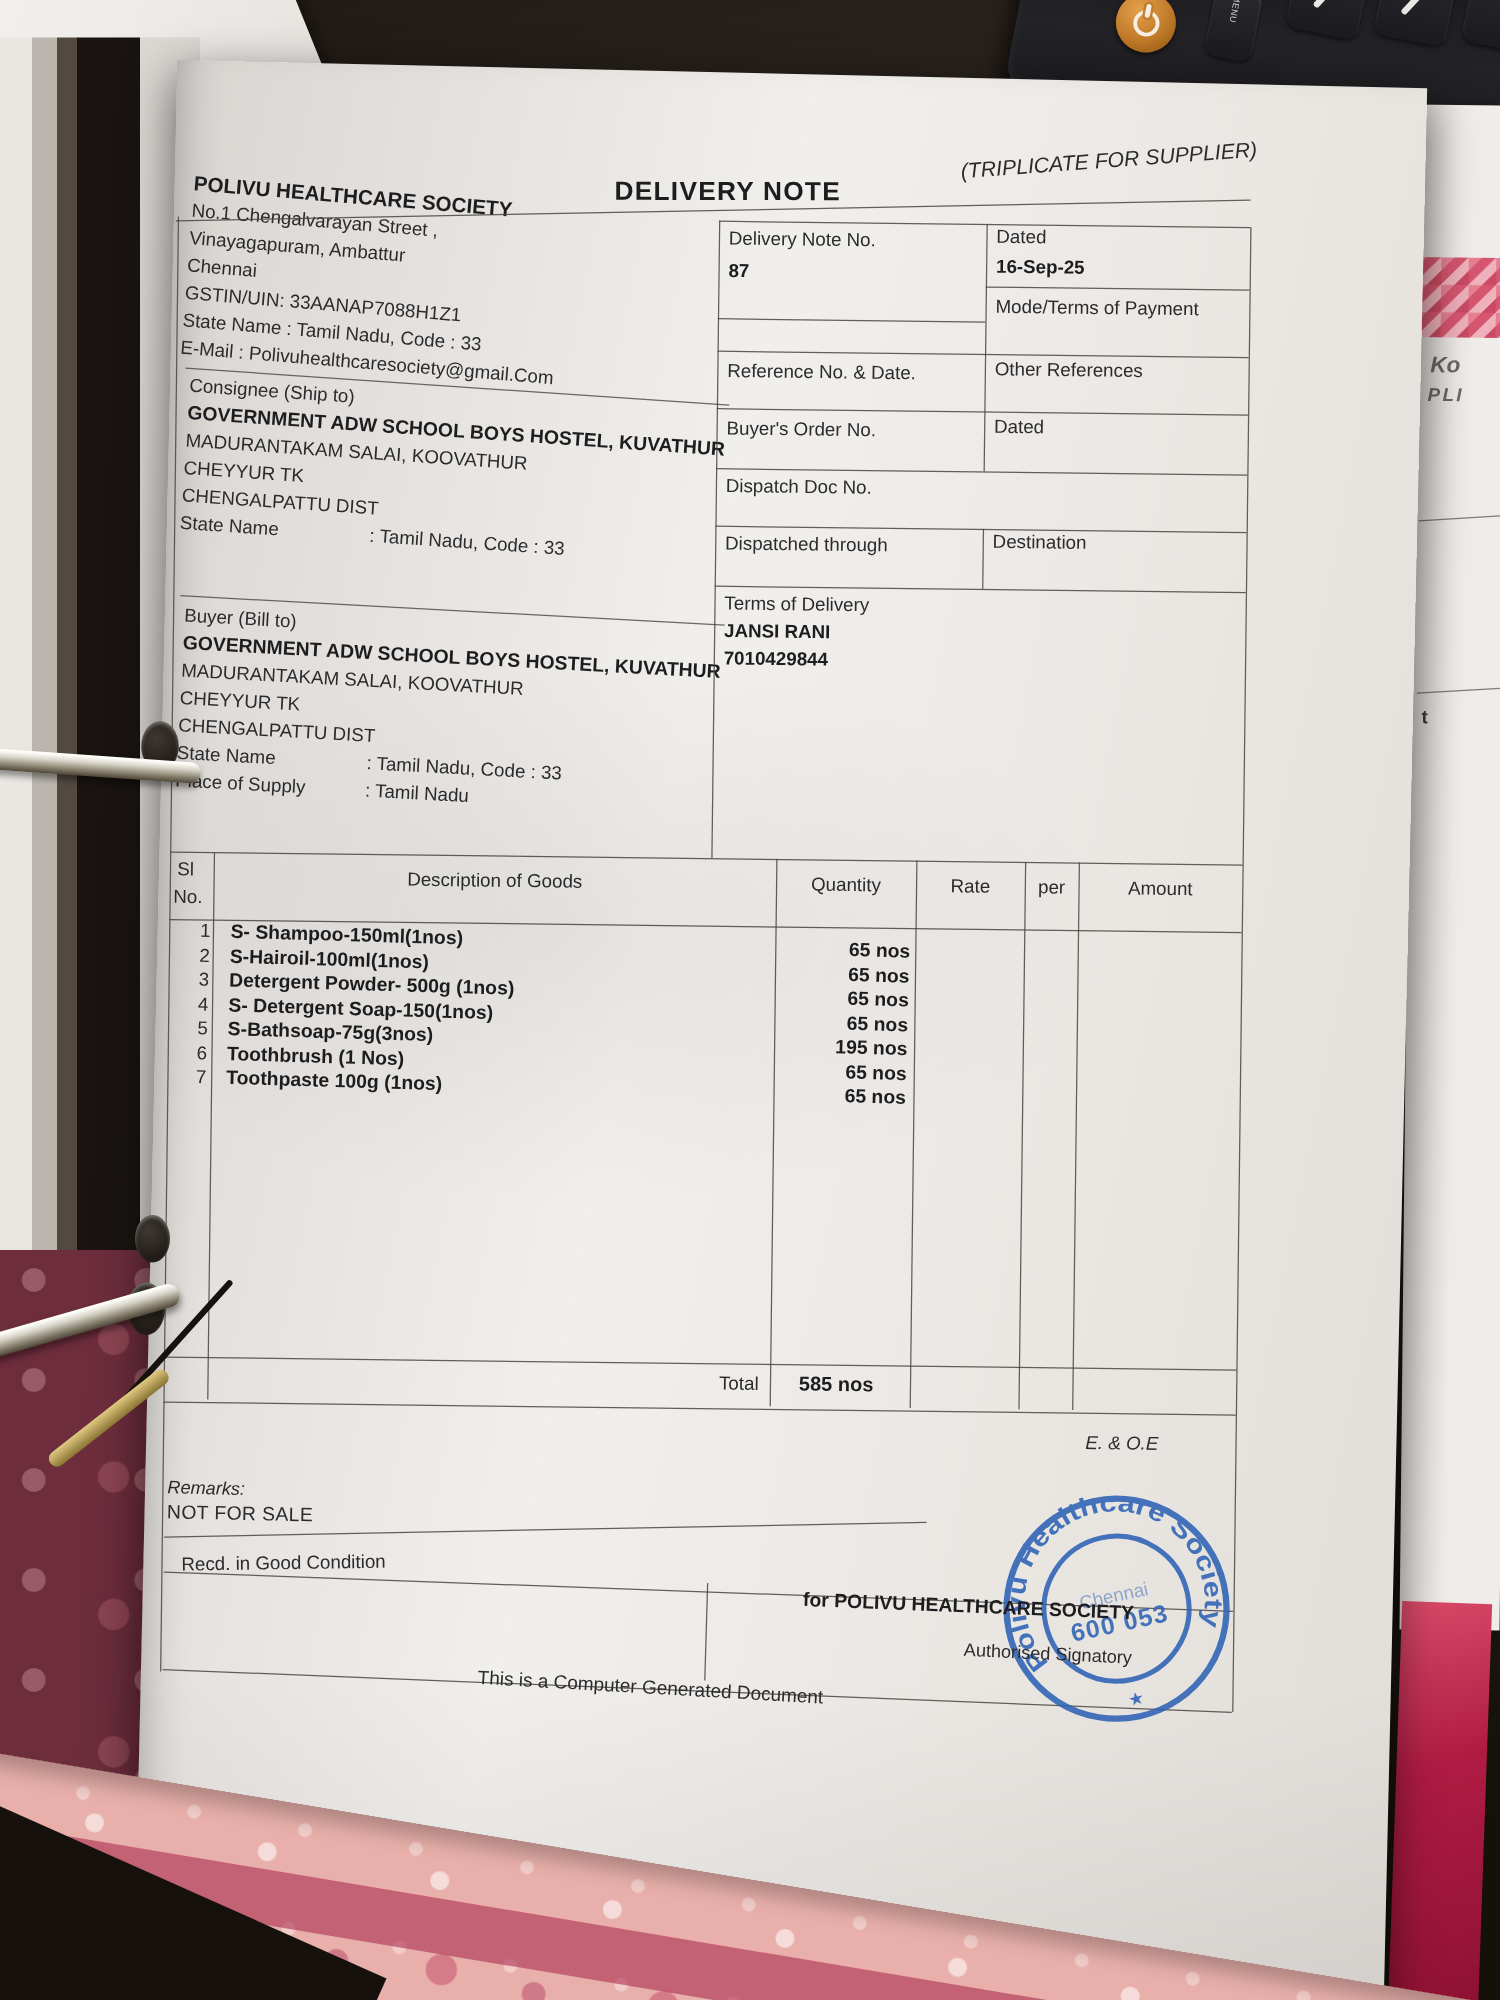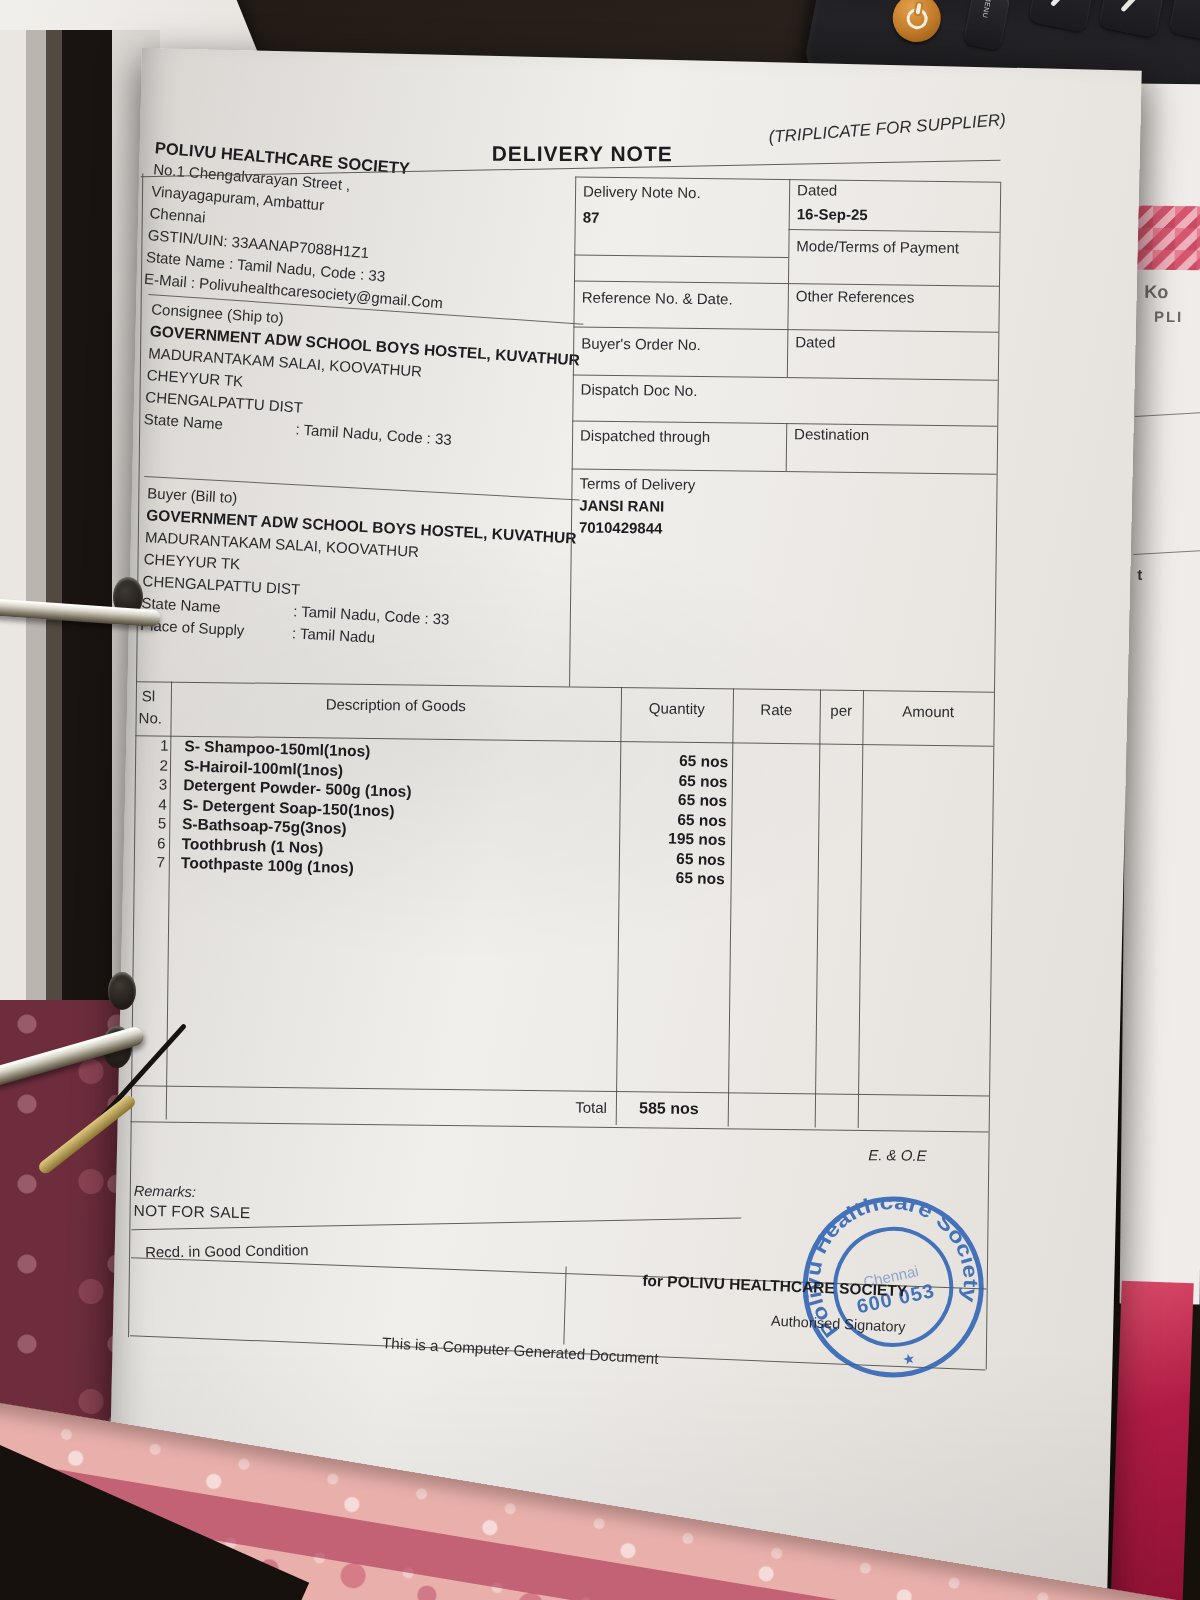--- a/index.html
+++ b/index.html
@@ -16,21 +16,21 @@
   .pwr-ring{position:absolute;left:14px;top:14px;width:15px;height:15px;border:3px solid #f5efe3;border-radius:50%;}
   .pwr-bar{position:absolute;left:22px;top:9px;width:4px;height:11px;background:#f5efe3;border-radius:2px;box-shadow:0 0 0 2px rgba(192,122,40,.9);}
   .rkey{position:absolute;background:linear-gradient(#2a292d,#1b1a1e);border-radius:10px;box-shadow:inset 0 2px 2px rgba(255,255,255,.14), 0 2px 3px rgba(0,0,0,.5);}
   .rkey .slash{position:absolute;left:45%;top:28%;width:5px;height:45%;background:#e8e8e4;border-radius:3px;transform:rotate(32deg);}
   .menu-txt{position:absolute;left:2px;top:16px;width:30px;color:#cfcfc9;font-size:7px;letter-spacing:.5px;transform:rotate(90deg);}
   
   .back-sheet{position:absolute;left:1126px;top:84px;width:80px;height:1220px;
     background:linear-gradient(90deg,#dad6d2,#efecea 45%);transform:rotate(.6deg);box-shadow:-4px 2px 10px rgba(0,0,0,.35);}
   .bs-band{position:absolute;left:0;top:122px;width:100%;height:64px;
     background:linear-gradient(135deg,#e77f92 25%,#d6566f 25% 50%,#efb1bb 50% 75%,#c94a62 75%);background-size:22px 22px;}
-  .bs-frag{position:absolute;color:#6b6763;font-weight:bold;}
+  .bs-frag{position:absolute;color:#6b6763;font-style:italic;font-weight:bold;}
   .bs-line{position:absolute;left:6px;width:70px;height:1.3px;background:rgba(80,76,70,.7);}
   .red-sheet{position:absolute;left:1116px;top:1282px;width:72px;height:330px;
     background:linear-gradient(160deg,#d94b68,#b01b44 40%,#8c1133);transform:rotate(2deg);}
   .corner-page{position:absolute;left:-72px;top:-64px;width:310px;height:195px;background:linear-gradient(120deg,#f5f3f0,#e8e5e1);
     transform:rotate(-22deg);box-shadow:4px 6px 12px rgba(0,0,0,.35);}
   .stack{position:absolute;left:0;top:30px;width:160px;height:1000px;
     background:linear-gradient(90deg,#eae7e3 0 26px,#bab5af 26px 46px,#524a41 46px 62px,#191411 62px 112px,#dcd8d4 112px 160px);}
   .maroon{position:absolute;left:0;top:1000px;width:185px;height:430px;background-color:#6d2d3d;
     background-image:radial-gradient(circle at 30% 30%, rgba(233,176,180,.35) 0 9px, transparent 10px),
       radial-gradient(circle at 70% 65%, rgba(210,120,130,.3) 0 12px, transparent 13px);
@@ -97,21 +97,21 @@
     <div class="rkey" style="left:282px;top:42px;width:58px;height:68px;">
       <div class="slash"></div>
     </div>
     <div class="rkey" style="left:352px;top:34px;width:58px;height:68px;"></div>
 
   </div>
 
   <div class="back-sheet">
     <div class="bs-band"></div>
     <div class="bs-frag" style="left:14px;top:198px;font-size:18px;">Ko</div>
-    <div class="bs-frag" style="left:24px;top:224px;font-size:15px;letter-spacing:2px;">PLI</div>
+    <div class="bs-frag" style="left:12px;top:224px;font-size:15px;letter-spacing:2px;">PLI</div>
     <div class="bs-line" style="top:330px;transform:rotate(-4deg);"></div>
     <div class="bs-line" style="top:468px;transform:rotate(-4deg);"></div>
     <div class="bs-frag" style="left:10px;top:482px;font-size:15px;font-style:normal;color:#3c3a37;">t</div>
   </div>
 
   <div class="red-sheet"></div>
 
   <div class="corner-page"></div>
   <div class="stack"></div>
   <div class="maroon"></div>

